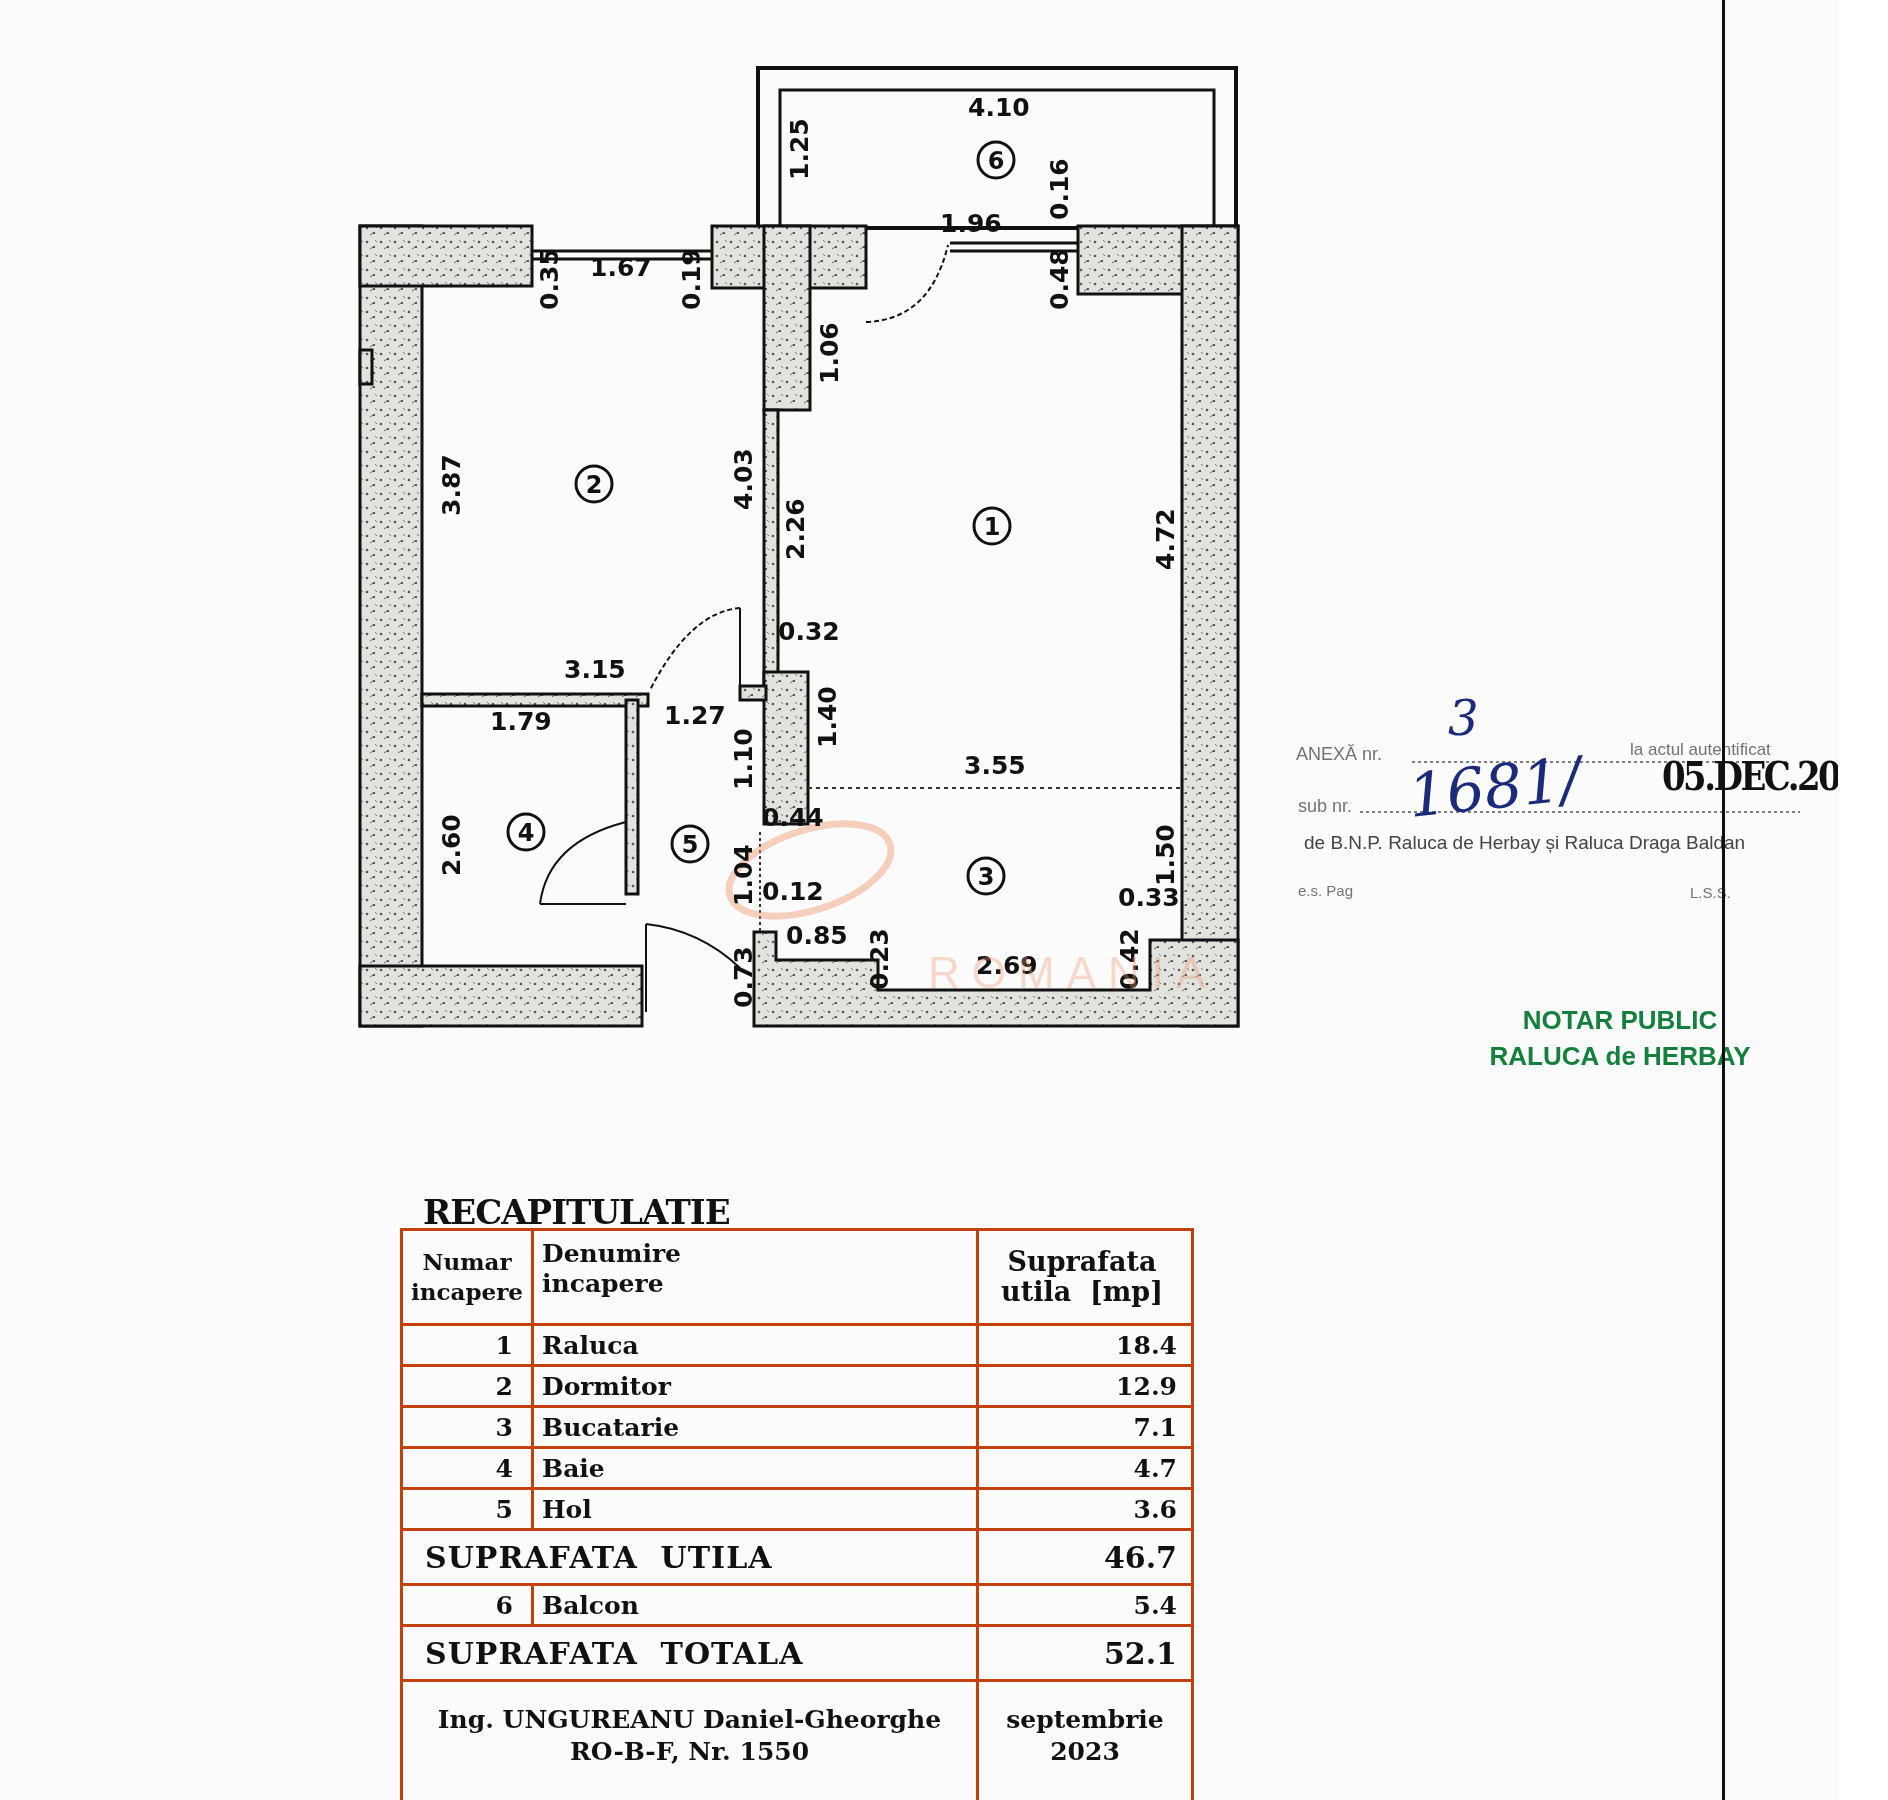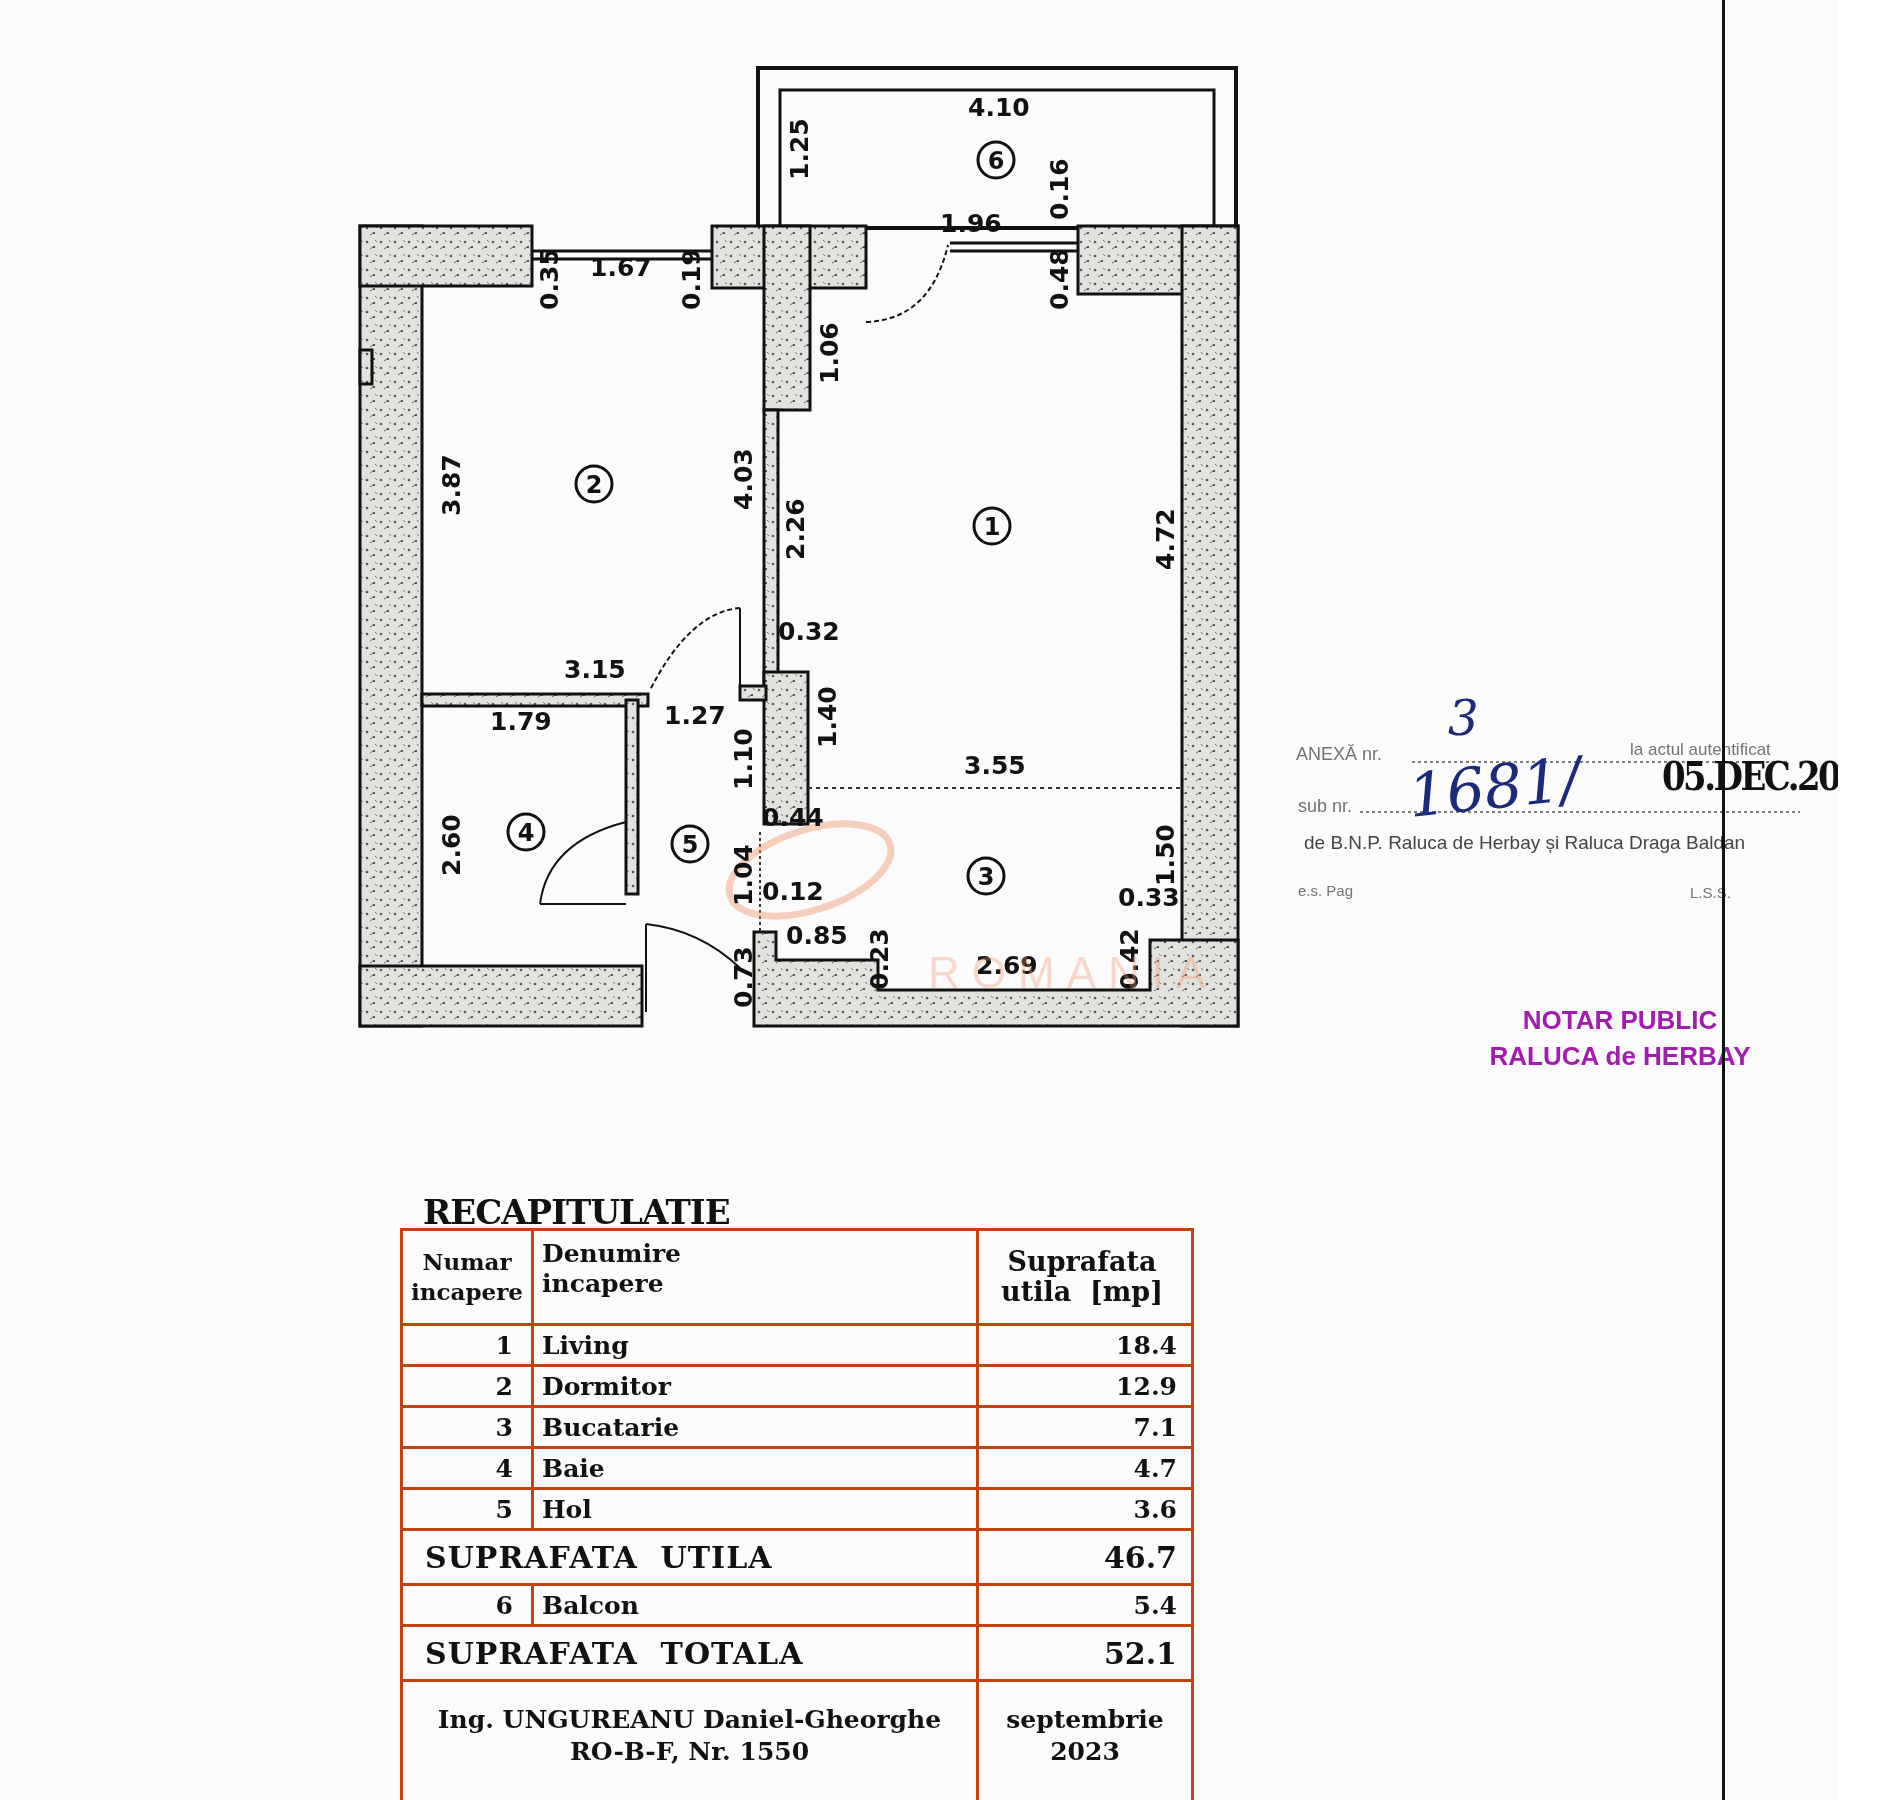--- a/index.html
+++ b/index.html
@@ -1,21 +1,21 @@
 <!DOCTYPE html>
 <html><head>
 <meta charset="utf-8">
 <style>
   html,body{margin:0;padding:0;background:#fbfbfb;}
   body{width:1888px;height:1800px;position:relative;overflow:hidden;font-family:"DejaVu Serif",serif;color:#111;}
   #plan{position:absolute;left:0;top:0;width:1888px;height:1800px;}
   .dim{font-family:"DejaVu Sans",sans-serif;font-weight:bold;font-size:25px;fill:#111;}
   .roomnum{font-family:"DejaVu Sans",sans-serif;font-weight:bold;font-size:24px;fill:#111;}
   .stamp{position:absolute;font-family:"Liberation Sans",sans-serif;color:#737373;}
-  .notar{position:absolute;font-family:"Liberation Sans",sans-serif;font-weight:bold;color:#a21caf;font-size:26px;text-align:center;line-height:36px;}
+  .notar{position:absolute;font-family:"Liberation Sans",sans-serif;font-weight:bold;color:#15803d;font-size:26px;text-align:center;line-height:36px;}
   .hand{position:absolute;font-family:"DejaVu Serif",serif;font-style:italic;color:#1b2a7a;}
   .recap-title{position:absolute;left:423px;top:1192px;font-size:34px;font-weight:bold;letter-spacing:-1px;}
   table.recap{position:absolute;left:400px;top:1228px;width:794px;border-collapse:collapse;font-family:"DejaVu Serif",serif;font-weight:bold;}
   table.recap td{border:3px solid #c2410c;padding:0 8px;font-size:25px;height:38px;}
   table.recap td.num{text-align:right;width:102px;padding-right:18px;}
   table.recap td.area{text-align:right;width:190px;padding-right:14px;}
   table.recap tr.head td{height:84px;vertical-align:middle;line-height:30px;}
   table.recap tr.head td.num{text-align:center;padding:0;font-size:23px;}
   table.recap tr.head td.area{text-align:center;font-size:27px;}
   table.recap tr.total td{height:52px;font-size:30px;}
@@ -186,21 +186,21 @@
       <div>Denumire</div>
       <div>incapere</div>
     </td>
     <td class="area">
       <div>Suprafata</div>
       <div style="white-space:pre;">utila  [mp]</div>
     </td>
   </tr>
   <tr>
     <td class="num">1</td>
-    <td>Living</td>
+    <td>Raluca</td>
     <td class="area">18.4</td>
   </tr>
   <tr>
     <td class="num">2</td>
     <td>Dormitor</td>
     <td class="area">12.9</td>
   </tr>
   <tr>
     <td class="num">3</td>
     <td>Bucatarie</td>

